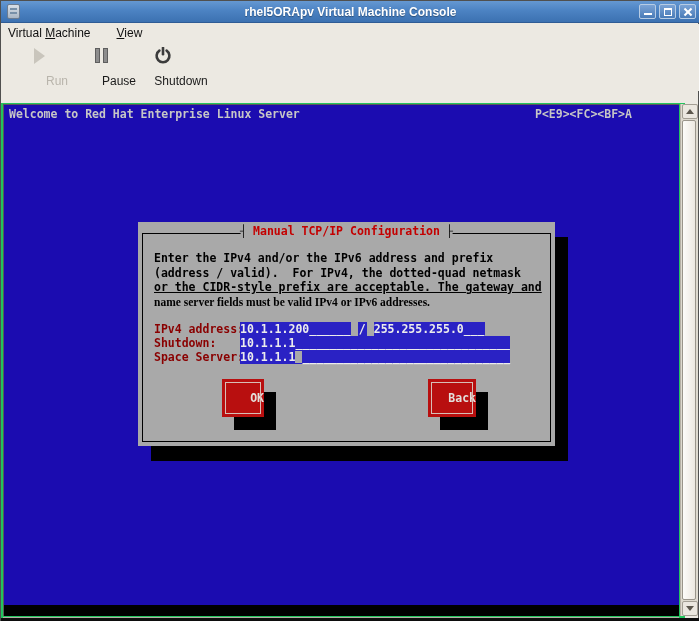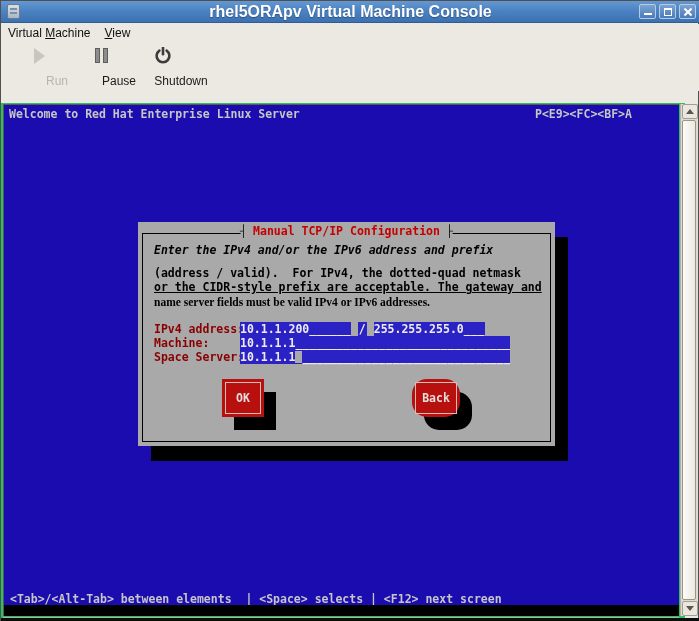--- a/index.html
+++ b/index.html
@@ -10,34 +10,34 @@
 
   
   #titlebar { position:absolute; left:0; top:0; width:699px; height:22px;
               background:linear-gradient(#6598d2 0%, #4c83c3 45%, #3c71b1 100%);
               border-bottom:1px solid #2f5c95; display:flex; align-items:center; }
   #win-icon { position:absolute; left:6px; top:3px; width:13px; height:15px;
               background:linear-gradient(#d9e0e8,#aab6c4); border:1px solid #6c7c90;
               border-radius:2px; }
   #win-icon:before { content:""; position:absolute; left:2px; top:3px; width:7px; height:2px;
               background:#7890a8; box-shadow:0 4px 0 #7890a8; }
-  #title-text { flex:1; text-align:center; color:#ffffff; font-weight:bold; font-size:16px;
+  #title-text { flex:1; text-align:center; color:#ffffff; font-weight:bold; font-size:12px;
               text-shadow:0 1px 1px rgba(0,0,0,.35); }
   #win-controls { position:absolute; right:4px; top:3px; display:flex; gap:3px; }
   .wbtn { width:17px; height:15px; background:linear-gradient(#7ba3d5,#4a7cb8);
           border:1px solid #b7cce4; border-radius:2px; position:relative; cursor:pointer; }
   .g-min { position:absolute; left:4px; bottom:3px; width:8px; height:2px; background:#fff; }
   .g-max { position:absolute; left:4px; top:3px; width:8px; height:8px;
            border:1px solid #fff; border-top-width:2px; }
   .g-x1, .g-x2 { position:absolute; left:3px; top:6px; width:10px; height:2px; background:#fff; }
   .g-x1 { transform:rotate(45deg); } .g-x2 { transform:rotate(-45deg); }
 
   
   #menubar { position:absolute; left:0; top:23px; width:699px; height:18px;
-             background:#ece9e2; display:flex; align-items:center; }
+             background:#ece9e2; display:flex; align-items:center;gap:12px; }
   .menu-item { padding:1px 7px; font-size:12px; color:#101010; white-space:pre; cursor:pointer; }
   .accel { text-decoration:underline; }
 
   
   #toolbar { position:absolute; left:0; top:41px; width:699px; height:49px; background:#ece9e2; }
   .tool { position:absolute; top:4px; height:42px; display:flex; flex-direction:column;
           align-items:center; justify-content:space-between; cursor:pointer; }
   .tool-label { font-size:12px; color:#1a1a1a;margin-left:36px; }
   .tool.disabled .tool-label { color:#b9b5ac; }
   .i-run { width:0; height:0; margin-top:2px; border-left:11px solid #c9c5bc;
@@ -62,21 +62,21 @@
   #dialog-title { position:absolute; top:2px; left:50%; transform:translateX(-50%);
             background:#a9a9a9; white-space:pre; color:#111; }
   #dialog-title .ttl { color:#c40000; padding:0 6px; }
   .bodyline { position:absolute; left:16px; white-space:pre; color:#000; line-height:14.6px; }
   .frow { position:absolute; left:16px; height:14px; display:flex; align-items:center; white-space:pre; }
   .flabel { display:inline-block; width:86px; color:#8a0000; }
   .tfield { background:#2a22c4; color:#ececec; display:inline-flex; align-items:center; }
   .slashcell { background:#2a22c4; color:#ececec; margin:0 7px; padding:0 1px; }
   .tcursor { display:inline-block; width:7px; height:12px; background:#a9a9a9; }
   .nbtn { position:absolute; width:42px; height:38px; background:#b80f0f;
-          box-shadow:12px 13px 0 #000000; display:flex; align-items:center; justify-content:center;
+          box-shadow:12px 13px 0 #000000; display:flex; align-items:center; justify-content:flex-end;
           color:#e3dfdb; cursor:pointer; }
   .nbtn:before { content:""; position:absolute; inset:3px; border:1px solid #d8beb6; }
 
   
   .sb-btn { position:absolute; background:#ebe7df; border:1px solid #a39e93; border-radius:2px;
             display:flex; align-items:center; justify-content:center; cursor:pointer; }
   .arr { width:0; height:0; }
   .arr-up    { border-left:4px solid transparent; border-right:4px solid transparent; border-bottom:5px solid #5c574d; }
   .arr-down  { border-left:4px solid transparent; border-right:4px solid transparent; border-top:5px solid #5c574d; }
   .arr-left  { border-top:4px solid transparent; border-bottom:4px solid transparent; border-right:5px solid #5c574d; }
@@ -145,46 +145,45 @@
   <div id="console-wrap">
     <div id="screen">
 
       <div class="context" style="left:5px; top:2px;">Welcome to Red Hat Enterprise Linux Server</div>
       <div class="context" style="left:531px; top:2px;">P&lt;E9&gt;&lt;FC&gt;&lt;BF&gt;A</div>
 
       <div id="dialog">
         <div id="dialog-border"></div>
         <div id="dialog-title"><span>┤</span><span class="ttl">Manual TCP/IP Configuration</span><span>├</span></div>
 
-        <div class="bodyline" style="top:21px;font-style:italic;">Enter the IPv4 and/or the IPv6 address and prefix</div>
+        <div class="bodyline" style="top:29px;">Enter the IPv4 and/or the IPv6 address and prefix</div>
         <div class="bodyline" style="top:43.6px;">(address / valid).  For IPv4, the dotted-quad netmask</div>
         <div class="bodyline" style="top:58.2px;text-decoration:underline;">or the CIDR-style prefix are acceptable. The gateway and</div>
         <div class="bodyline" style="top:72.8px;font-family:Liberation Serif, serif;">name server fields must be valid IPv4 or IPv6 addresses.</div>
 
         <div class="frow" style="top:100px;">
           <span class="flabel">IPv4 address:</span><span class="tfield"><span>10.1.1.200</span><span>______</span></span><span class="slashcell">/</span><span class="tfield"><span>255.255.255.0</span><span>___</span></span>
         </div>
 
         <div class="frow" style="top:114px;">
-          <span class="flabel">Machine:</span><span class="tfield"><span>10.1.1.1</span><span>_______________________________</span></span>
+          <span class="flabel">Shutdown:</span><span class="tfield"><span>10.1.1.1</span><span>_______________________________</span></span>
         </div>
 
         <div class="frow" style="top:128px;">
           <span class="flabel">Space Server:</span><span class="tfield"><span>10.1.1.1</span><span class="tcursor"></span><span>______________________________</span></span>
         </div>
 
         <div class="nbtn" style="left:84px; top:157px; width:42px;">
             <span>OK</span>
           </div>
-        <div class="nbtn" style="left:274px; top:157px; width:48px;border-radius:15px;">
+        <div class="nbtn" style="left:290px; top:157px; width:48px;">
             <span>Back</span>
           </div>
       </div>
 
-      <div class="context" style="left:6px; top:487px;">&lt;Tab&gt;/&lt;Alt-Tab&gt; between elements  | &lt;Space&gt; selects | &lt;F12&gt; next screen</div>
       <div id="screen-black-bottom"></div>
     </div>
 
     <div id="vscroll">
       <div class="sb-btn" style="left:1px; top:0; width:16px; height:15px;">
           <span class="arr arr-up"></span>
         </div>
       <div id="vthumb"></div>
       <div class="sb-btn" style="left:1px; bottom:0; width:16px; height:15px;">
           <span class="arr arr-down"></span>

